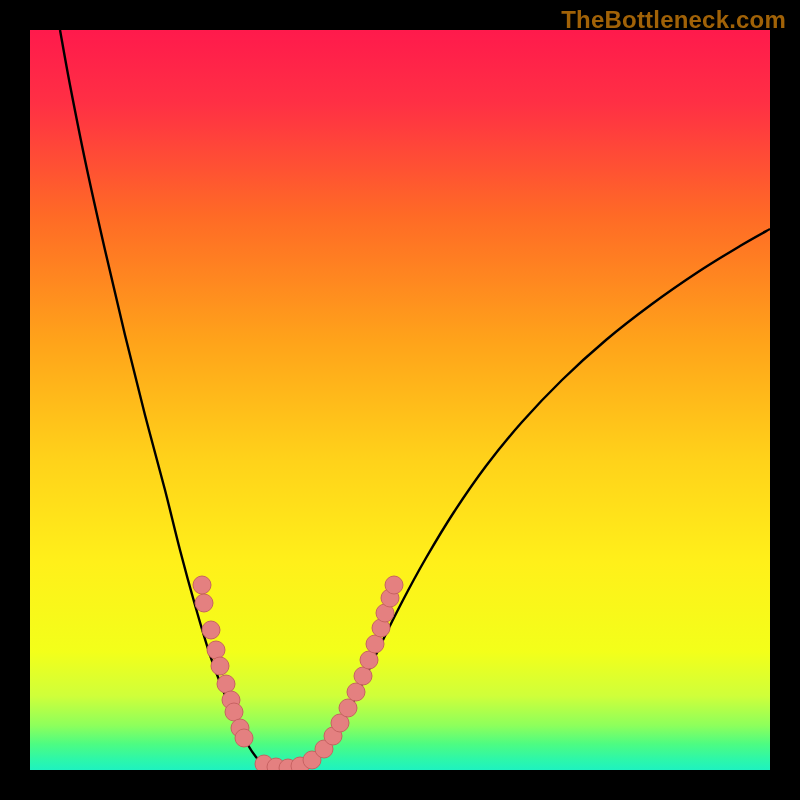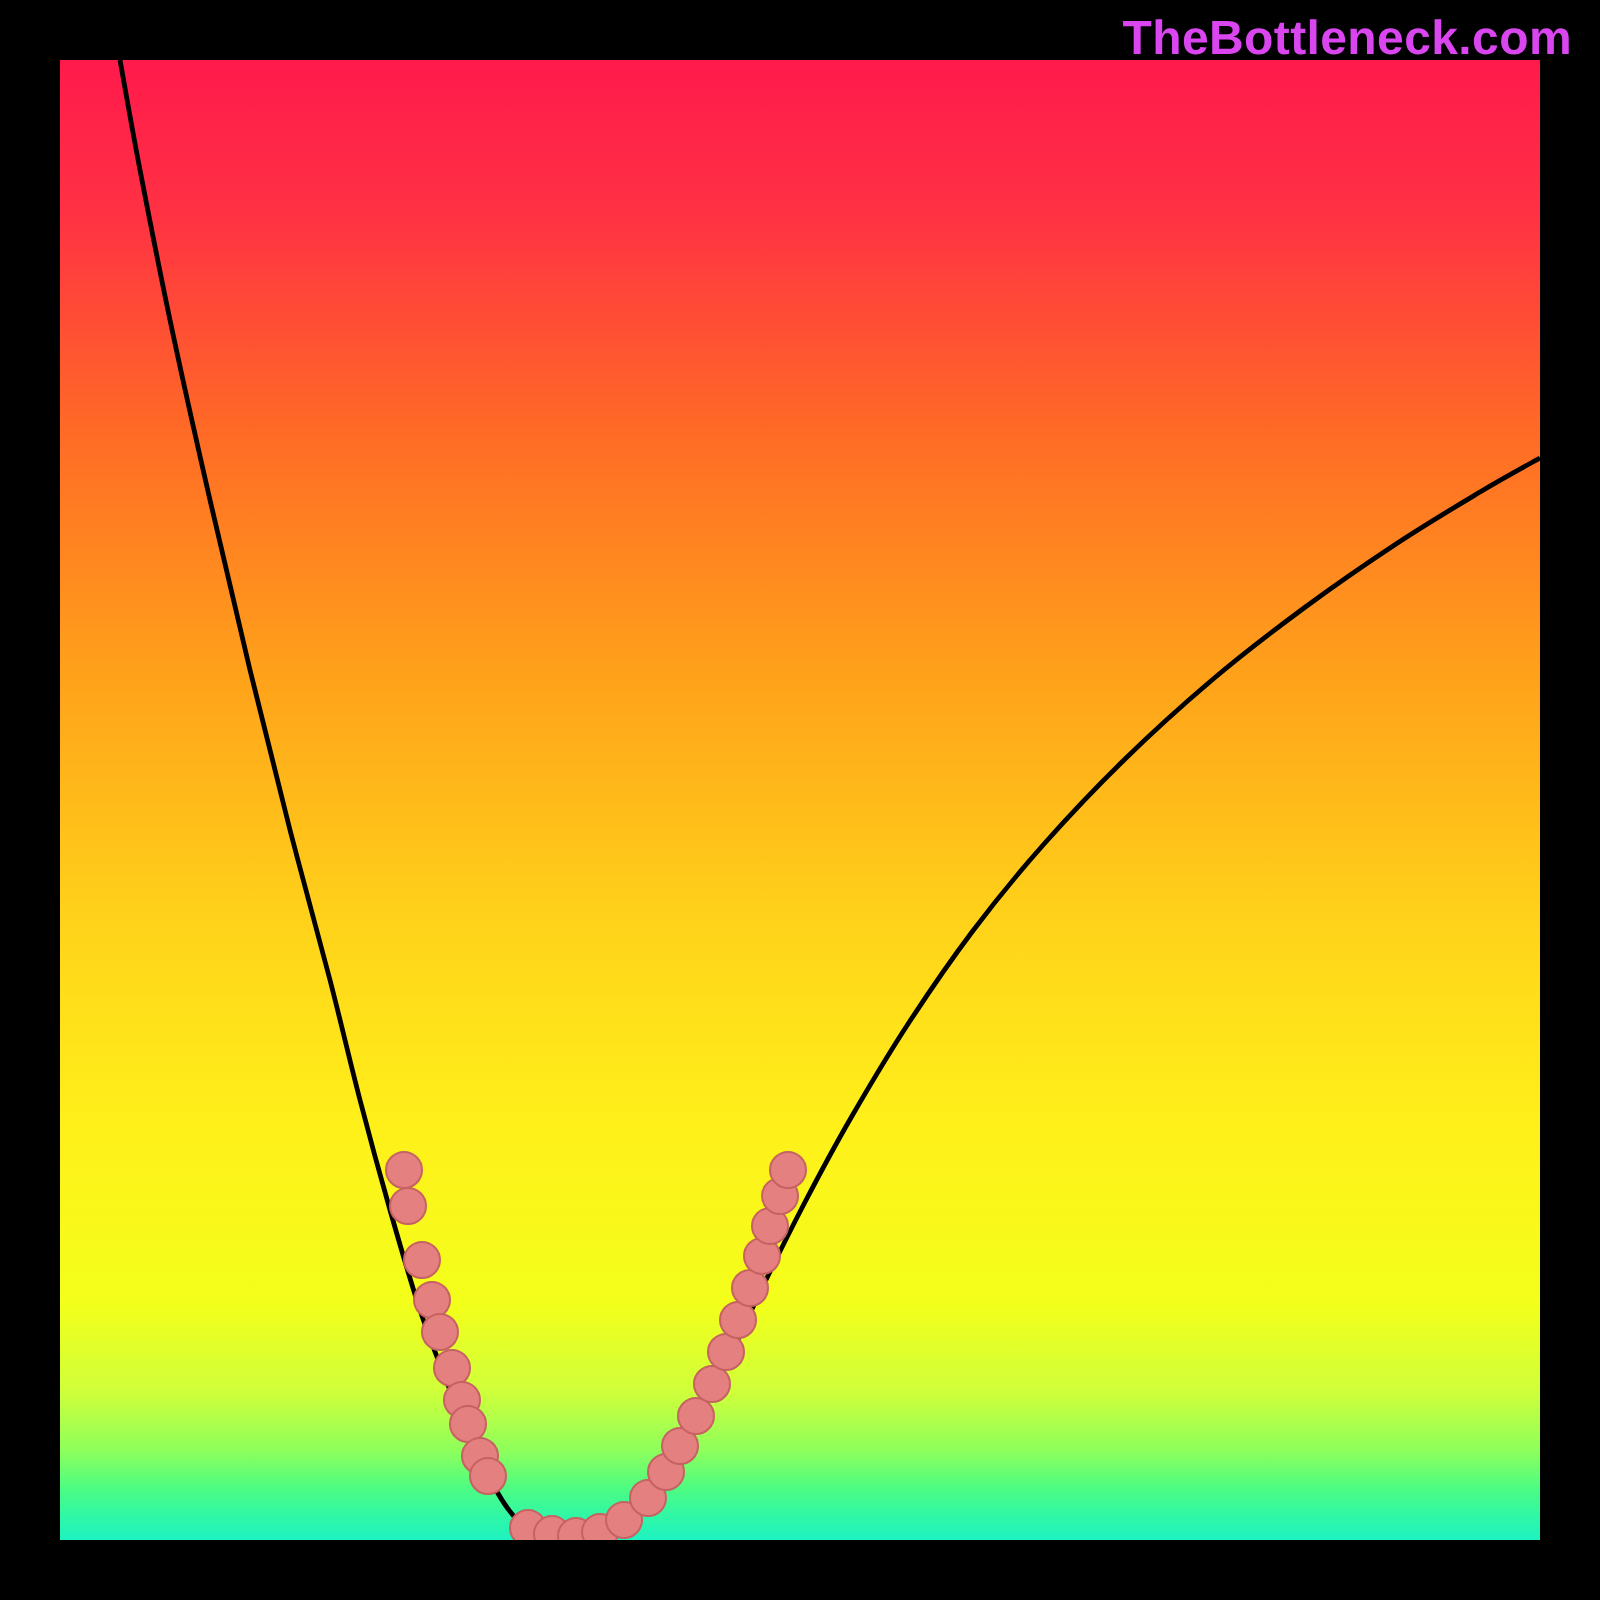--- a/index.html
+++ b/index.html
@@ -34,21 +34,21 @@
   .plot svg {
     position: absolute;
     inset: 0;
   }
   .watermark {
     position: absolute;
     top: 6px;
     right: 14px;
     font-size: 24px;
     font-weight: 600;
-    color: #d946ef;
+    color: #a16207;
     letter-spacing: 0.2px;
     user-select: none;
   }
 </style>
 </head>
 <body>
 
 <div class="frame">
 
   <div class="watermark">TheBottleneck.com</div>

